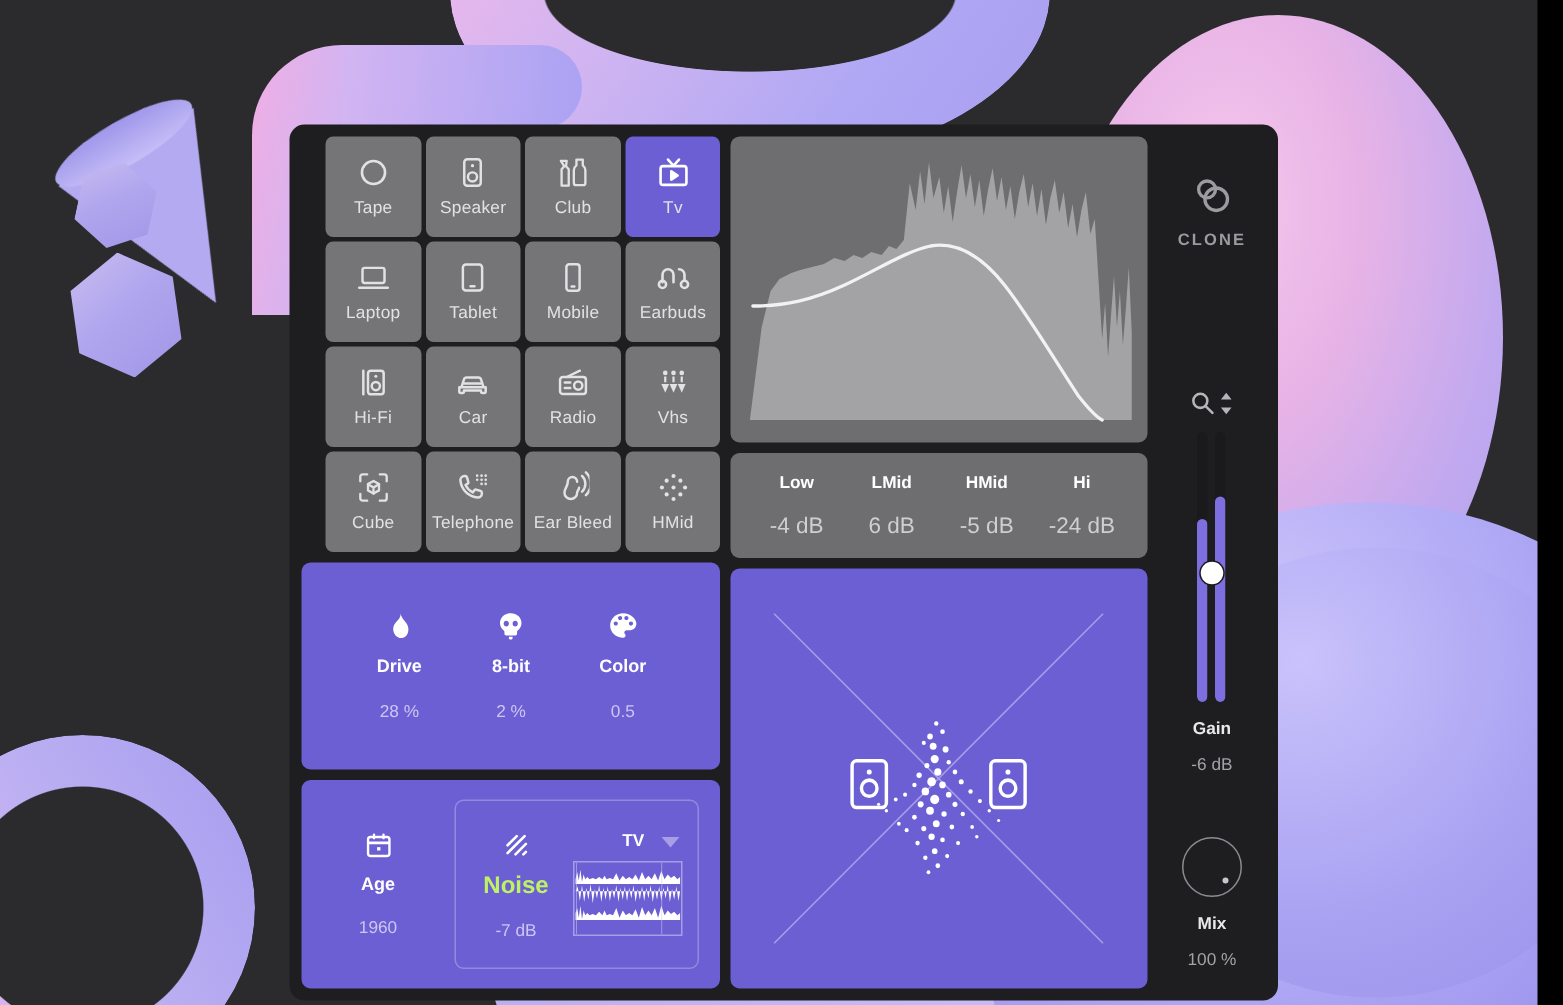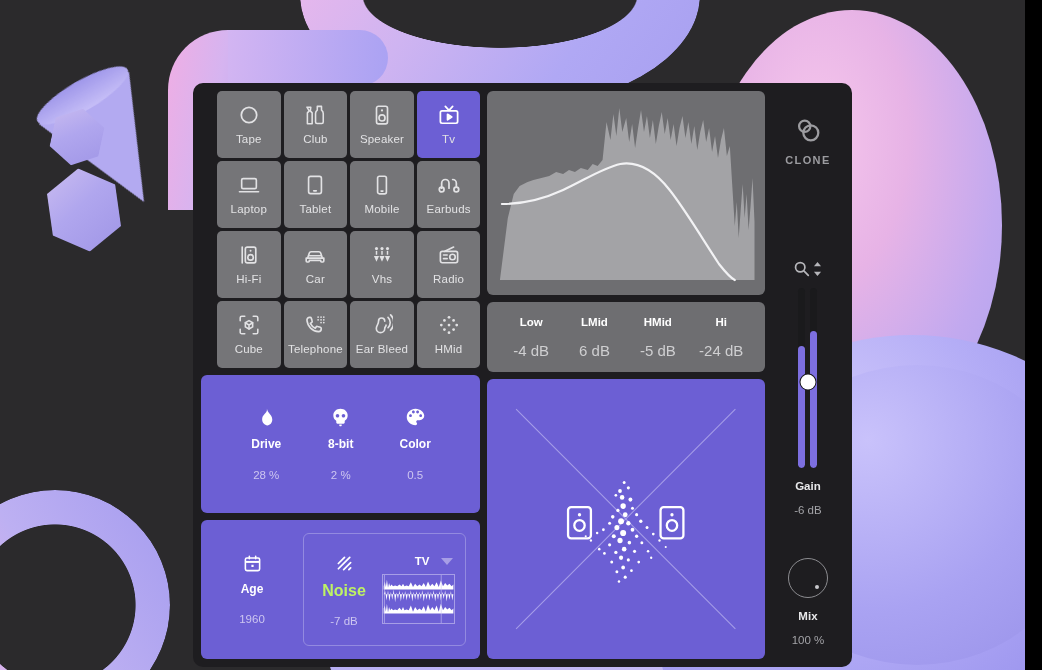--- a/index.html
+++ b/index.html
@@ -311,36 +311,36 @@
       <div class="preset">
             <span class="p-ico">
               <svg viewBox="0 0 24 24" fill="none" stroke="#e2e2e4" stroke-width="1.9">
                 <circle cx="12" cy="12" r="8.4"></circle>
               </svg>
             </span>
             <span class="p-label">Tape</span>
           </div>
           <div class="preset">
             <span class="p-ico">
-              <svg viewBox="0 0 24 24" fill="none" stroke="#e2e2e4" stroke-width="1.7">
-                <path d="M3.2 3.5h4.2l-.5 4 2 2.2v11.8H3.7V9.7l2-2.2z" stroke-linejoin="round"></path>
-                <path d="M14.5 2.6h4.6v4.2c1.2.9 1.9 2 1.9 3.6v9.2a1.6 1.6 0 01-1.6 1.6h-5.2a1.6 1.6 0 01-1.6-1.6v-9.2c0-1.6.7-2.7 1.9-3.6z" stroke-linejoin="round"></path>
-              </svg>
-            </span>
-            <span class="p-label">Club</span>
-          </div>
-          <div class="preset">
-            <span class="p-ico">
               <svg viewBox="0 0 24 24" fill="none" stroke="#e2e2e4" stroke-width="1.8">
                 <rect x="6" y="2.4" width="12" height="19.2" rx="2.2"></rect>
                 <circle cx="12" cy="15.2" r="3.3"></circle>
                 <circle cx="12" cy="7" r="1.2" fill="#e2e2e4" stroke="none"></circle>
               </svg>
             </span>
             <span class="p-label">Speaker</span>
+          </div>
+          <div class="preset">
+            <span class="p-ico">
+              <svg viewBox="0 0 24 24" fill="none" stroke="#e2e2e4" stroke-width="1.7">
+                <path d="M3.2 3.5h4.2l-.5 4 2 2.2v11.8H3.7V9.7l2-2.2z" stroke-linejoin="round"></path>
+                <path d="M14.5 2.6h4.6v4.2c1.2.9 1.9 2 1.9 3.6v9.2a1.6 1.6 0 01-1.6 1.6h-5.2a1.6 1.6 0 01-1.6-1.6v-9.2c0-1.6.7-2.7 1.9-3.6z" stroke-linejoin="round"></path>
+              </svg>
+            </span>
+            <span class="p-label">Club</span>
           </div>
           <div class="preset active">
             <span class="p-ico">
               <svg viewBox="0 0 24 24" fill="none" stroke="#ffffff" stroke-width="1.9">
                 <rect x="2.6" y="7.4" width="18.8" height="13.6" rx="1.8"></rect>
                 <path d="M8 2.6L12 7M16 2.6L12 7" stroke-linecap="round"></path>
                 <path d="M10.4 11.2l4.6 3-4.6 3z" fill="#ffffff" stroke-linejoin="round"></path>
               </svg>
             </span>
             <span class="p-label">Tv</span>
@@ -396,45 +396,45 @@
           </div>
           <div class="preset">
             <span class="p-ico">
               <svg viewBox="0 0 24 24" fill="none" stroke="#e2e2e4" stroke-width="1.8">
                 <path d="M2.4 15.4h19.2v3.2a1 1 0 01-1 1h-1.4a1 1 0 01-1-1v-.8H5.8v.8a1 1 0 01-1 1H3.4a1 1 0 01-1-1z" stroke-linejoin="round"></path>
                 <path d="M4 15.4l1.8-5.6a2 2 0 011.9-1.4h8.6a2 2 0 011.9 1.4l1.8 5.6" stroke-linejoin="round"></path>
                 <path d="M6 12.8h12" stroke-linecap="round"></path>
               </svg>
             </span>
             <span class="p-label">Car</span>
+          </div>
+          <div class="preset">
+            <span class="p-ico">
+              <svg viewBox="0 0 24 24" fill="none" stroke="#e2e2e4" stroke-width="1.8">
+                <rect x="2.6" y="8" width="18.8" height="12.4" rx="2"></rect>
+                <path d="M7.5 8L17 3.4" stroke-linecap="round"></path>
+                <circle cx="15.8" cy="14.2" r="3"></circle>
+                <path d="M6 12h4M6 16h4" stroke-linecap="round"></path>
+              </svg>
+            </span>
+            <span class="p-label">Radio</span>
           </div>
           <div class="preset">
             <span class="p-ico">
               <svg viewBox="0 0 24 24" fill="#e2e2e4">
                 <circle cx="6" cy="5" r="1.7"></circle>
                 <circle cx="12" cy="5" r="1.7"></circle>
                 <circle cx="18" cy="5" r="1.7"></circle>
                 <path d="M6 7.6v4.2M12 7.6v4.2M18 7.6v4.2" stroke="#e2e2e4" stroke-width="1.6"></path>
                 <path d="M3.2 13h5.6L6 19.4z"></path>
                 <path d="M9.2 13h5.6L12 19.4z"></path>
                 <path d="M15.2 13h5.6L18 19.4z"></path>
               </svg>
             </span>
             <span class="p-label">Vhs</span>
-          </div>
-          <div class="preset">
-            <span class="p-ico">
-              <svg viewBox="0 0 24 24" fill="none" stroke="#e2e2e4" stroke-width="1.8">
-                <rect x="2.6" y="8" width="18.8" height="12.4" rx="2"></rect>
-                <path d="M7.5 8L17 3.4" stroke-linecap="round"></path>
-                <circle cx="15.8" cy="14.2" r="3"></circle>
-                <path d="M6 12h4M6 16h4" stroke-linecap="round"></path>
-              </svg>
-            </span>
-            <span class="p-label">Radio</span>
           </div>
           <div class="preset">
             <span class="p-ico">
               <svg viewBox="0 0 24 24" fill="none" stroke="#e2e2e4" stroke-width="1.7" stroke-linecap="round">
                 <path d="M2.4 7.4V4.2a1.8 1.8 0 011.8-1.8h3.2M16.6 2.4h3.2a1.8 1.8 0 011.8 1.8v3.2M21.6 16.6v3.2a1.8 1.8 0 01-1.8 1.8h-3.2M7.4 21.6H4.2a1.8 1.8 0 01-1.8-1.8v-3.2"></path>
                 <path d="M12 7.2l4 2.3v4.6l-4 2.3-4-2.3V9.5z" stroke-linejoin="round"></path>
                 <path d="M12 12v4.4M12 12l4-2.3M12 12L8 9.7"></path>
               </svg>
             </span>
             <span class="p-label">Cube</span>

